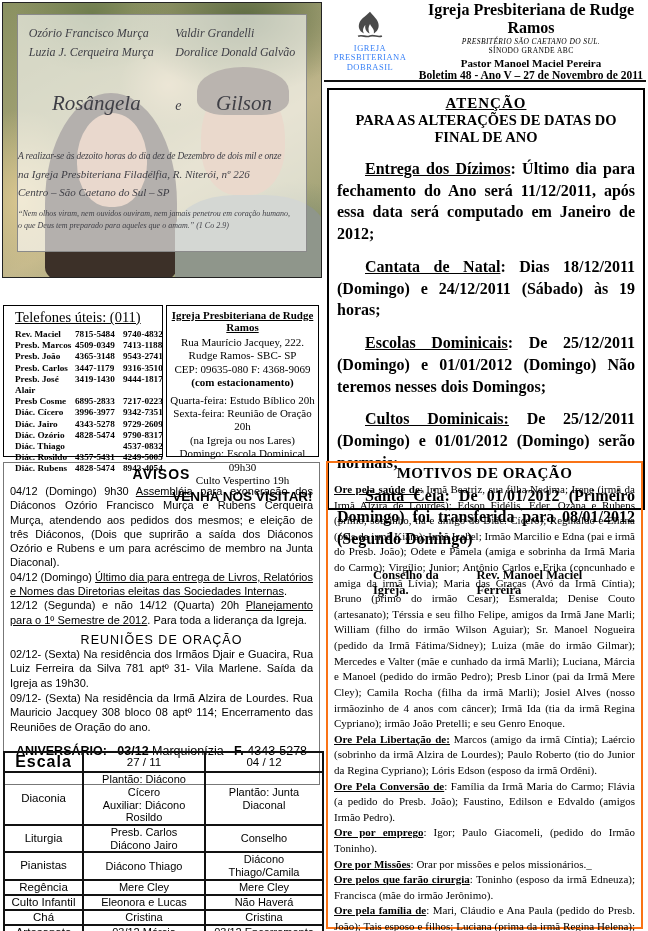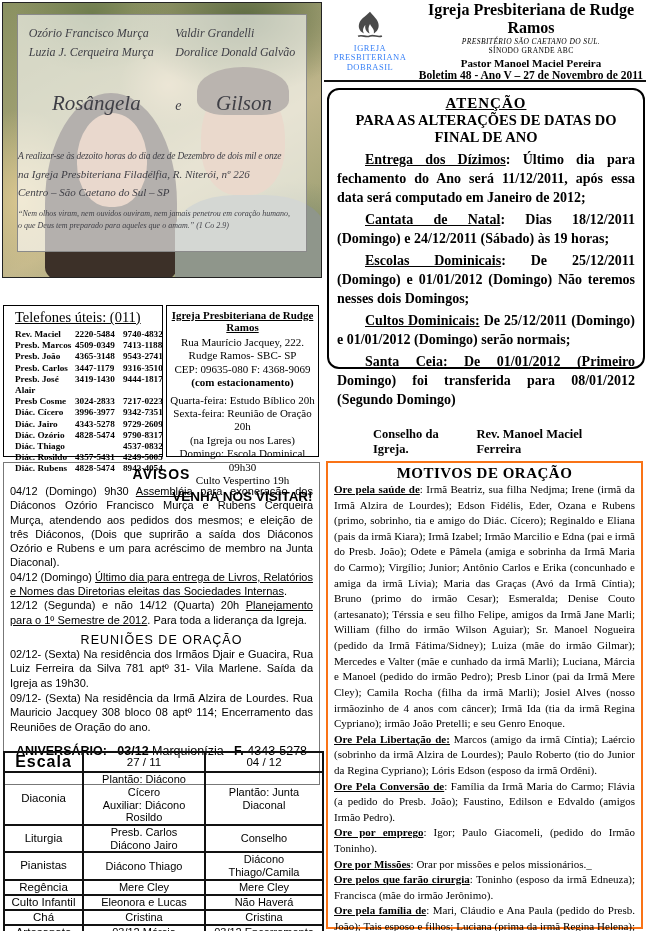--- a/index.html
+++ b/index.html
@@ -52,24 +52,24 @@
   .logo svg { display:block; margin:0 auto; }
   .logo-line { font-size:8.5px; line-height:1.1; letter-spacing:0.5px; }
   .head-text { flex:1; text-align:center; }
   .head-title { font-size:16px; font-weight:bold; }
   .head-sub1 { font-size:7.5px; font-style:italic; letter-spacing:0.4px; }
   .head-sub2 { font-size:7.5px; letter-spacing:0.4px; }
   .head-pastor { font-size:11px; font-weight:bold; margin-top:2px; }
   .head-bulletin { font-size:11.5px; font-weight:bold; }
 
   
-  .atencao-box { position:absolute; left:327px; top:88px; width:318px; height:281px; border:2px solid #000; border-radius:12px; padding:5px 8px; font-weight:bold; }
+  .atencao-box { position:absolute; left:327px; top:88px; width:318px; height:422px; border:2px solid #000; border-radius:0; padding:5px 8px; font-weight:bold; }
   .att-title1 { text-align:center; font-size:15px; text-decoration:underline; letter-spacing:1px; }
   .att-title2 { text-align:center; font-size:14.5px; line-height:1.2; }
-  .att-item { font-size:14px; line-height:1.36; text-align:justify; margin-top:3px; text-indent:28px; }
+  .att-item { font-size:16px; line-height:1.36; text-align:justify; margin-top:11px; text-indent:28px; }
   .att-item .u { text-decoration:underline; }
   .att-footer { display:flex; justify-content:space-between; padding:0 6px 0 36px; margin-top:18px; font-size:12.5px; }
 
   
   .avisos-box { position:absolute; left:3px; top:462px; width:317px; height:323px; border:1px solid #777; padding:3px 6px; font-family:"Liberation Sans", sans-serif; }
   .avisos-title { text-align:center; font-size:14px; font-weight:bold; letter-spacing:1px; margin-bottom:2px; }
   .aviso-item { font-size:11px; line-height:1.3; text-align:justify; }
   .aviso-item .u { text-decoration:underline; }
   .reunioes-title { text-align:center; font-size:12.5px; letter-spacing:1px; margin-top:6px; }
   .reuniao-item { font-size:11px; line-height:1.32; text-align:justify; }
@@ -127,21 +127,21 @@
         <div>“Nem olhos viram, nem ouvidos ouviram, nem jamais penetrou em coração humano,</div>
         <div>o que Deus tem preparado para aqueles que o amam.” (1 Co 2.9)</div>
       </div>
     </div>
   </div>
 
   <div class="phones-box">
     <div class="phones-title">Telefones úteis: (011)</div>
     <div class="phone-row">
         <span>Rev. Maciel</span>
-        <span>2220-5484</span>
+        <span>7815-5484</span>
         <span>9740-4832</span>
       </div>
     <div class="phone-row">
         <span>Presb. Marcos</span>
         <span>4509-0349</span>
         <span>7413-1188</span>
       </div>
     <div class="phone-row">
         <span>Presb. João</span>
         <span>4365-3148</span>
@@ -152,21 +152,21 @@
         <span>3447-1179</span>
         <span>9316-3510</span>
       </div>
     <div class="phone-row">
         <span>Presb. José Alair</span>
         <span>3419-1430</span>
         <span>9444-1817</span>
       </div>
     <div class="phone-row">
         <span>Presb Cosme</span>
-        <span>3024-2833</span>
+        <span>6895-2833</span>
         <span>7217-0223</span>
       </div>
     <div class="phone-row">
         <span>Diác. Cícero</span>
         <span>3996-3977</span>
         <span>9342-7351</span>
       </div>
     <div class="phone-row">
         <span>Diác. Jairo</span>
         <span>4343-5278</span>

